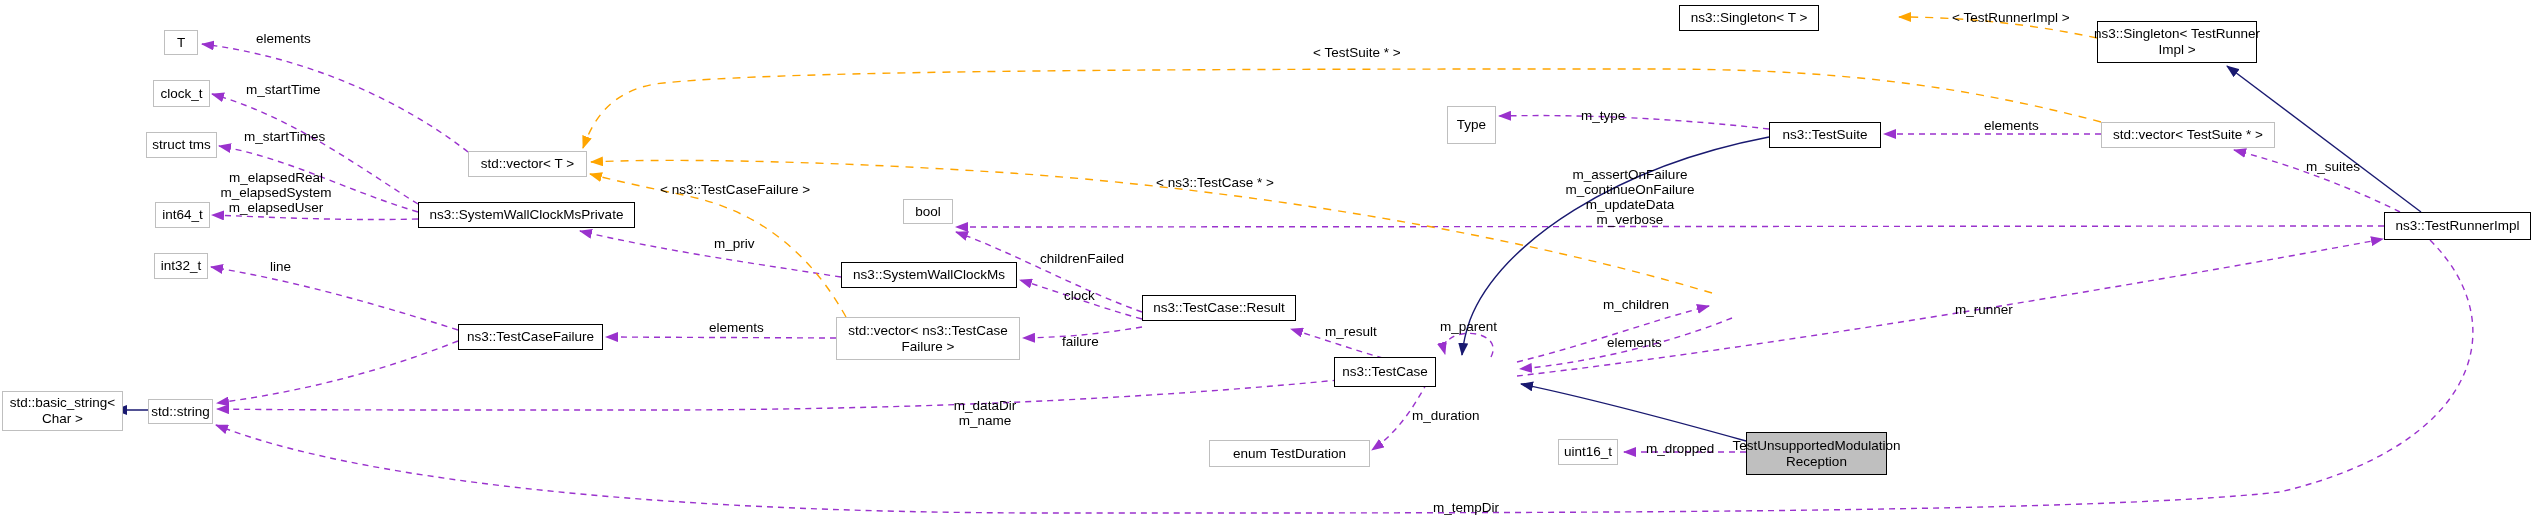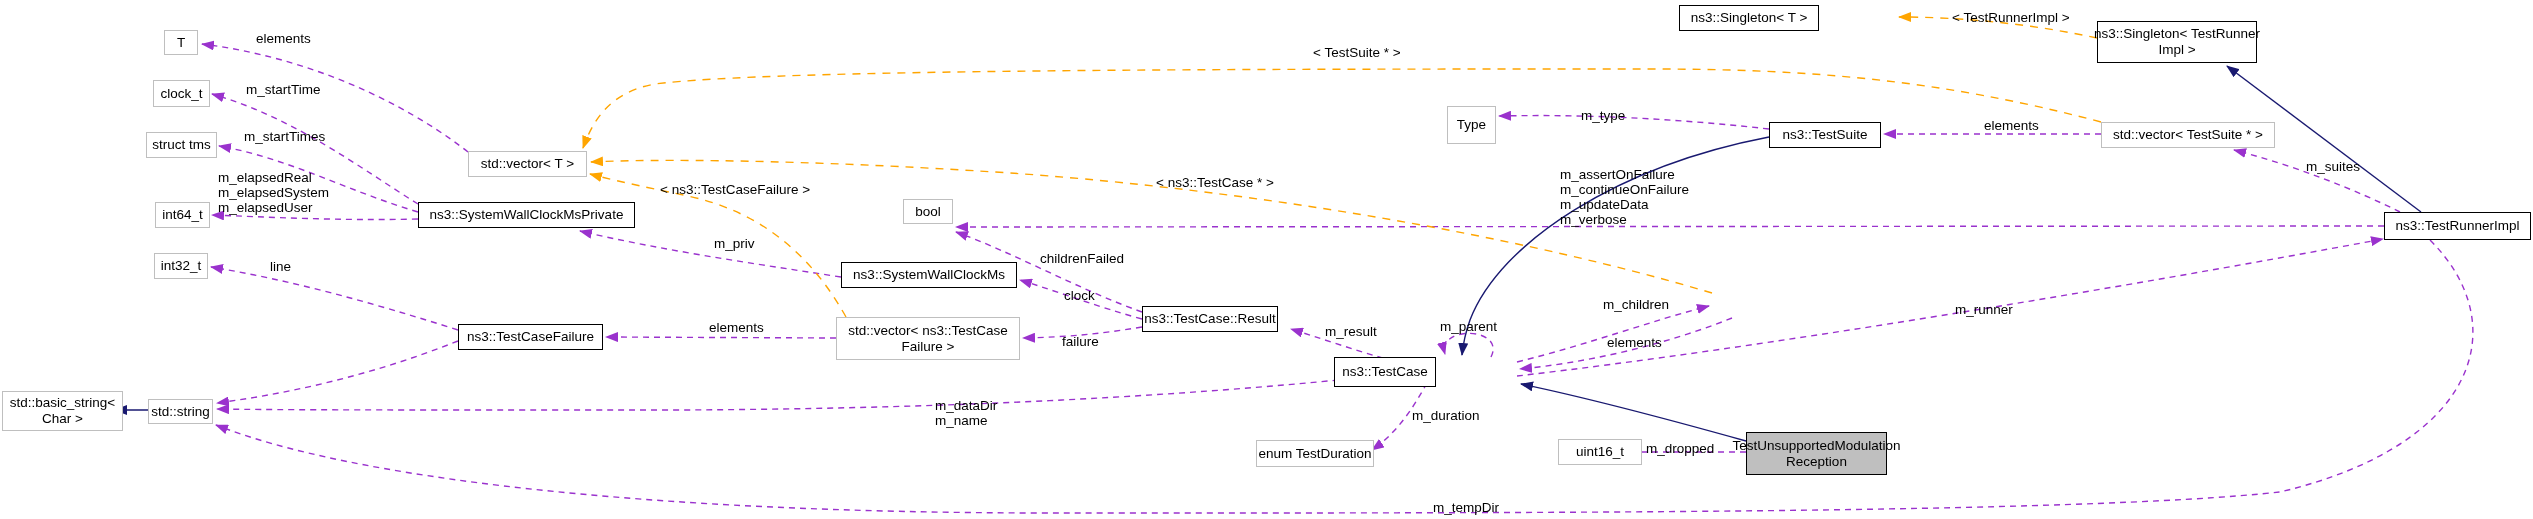--- a/index.html
+++ b/index.html
@@ -5,21 +5,21 @@
   html,body{margin:0;padding:0;background:#ffffff;}
   #diagram{position:relative;width:2533px;height:519px;background:#ffffff;
            font-family:"Liberation Sans",sans-serif;color:#000;overflow:hidden;}
   #edges{position:absolute;left:0;top:0;width:2533px;height:519px;}
   .node{position:absolute;box-sizing:border-box;background:#ffffff;border:1px solid #000000;
         display:flex;flex-direction:column;align-items:center;justify-content:center;
         font-size:13.5px;line-height:16px;text-align:center;white-space:nowrap;z-index:2;}
   .node.ext{border-color:#bfbfbf;}
   .node.focus{background:#bfbfbf;border-width:1.5px;}
   .elabel{position:absolute;font-size:13.5px;line-height:15px;white-space:nowrap;z-index:3;text-align:right;}
-  .elabel.block{text-align:left;}
+  .elabel.block{text-align:center;}
   .elabel.block span{display:block;}
   path.p{stroke:#9a32cd;stroke-width:1.4;fill:none;stroke-dasharray:6,5;}
   path.o{stroke:#ffa500;stroke-width:1.4;fill:none;stroke-dasharray:8,7;}
   path.n{stroke:#191970;stroke-width:1.4;fill:none;}
 </style>
 </head>
 <body>
 
 <div id="diagram">
 
@@ -106,21 +106,21 @@
   <div class="node ext" style="left:903px;top:199px;width:50px;height:25px">
       <span>bool</span>
     </div>
   <div class="node" style="left:841px;top:262px;width:176px;height:26px">
       <span>ns3::SystemWallClockMs</span>
     </div>
   <div class="node ext" style="left:836px;top:317px;width:184px;height:43px">
       <span>std::vector&lt; ns3::TestCase</span>
       <span>Failure &gt;</span>
     </div>
-  <div class="node" style="left:1142px;top:306px;width:136px;height:26px">
+  <div class="node" style="left:1142px;top:295px;width:154px;height:26px">
       <span>ns3::TestCase::Result</span>
     </div>
   <div class="node" style="left:1334px;top:357px;width:102px;height:30px">
       <span>ns3::TestCase</span>
     </div>
   <div class="node ext" style="left:1447px;top:106px;width:49px;height:38px">
       <span>Type</span>
     </div>
   <div class="node" style="left:1769px;top:122px;width:112px;height:26px">
       <span>ns3::TestSuite</span>
@@ -135,24 +135,24 @@
   <div class="node ext" style="left:2101px;top:122px;width:174px;height:26px">
       <span>std::vector&lt; TestSuite * &gt;</span>
     </div>
   <div class="node" style="left:2384px;top:212px;width:147px;height:28px">
       <span>ns3::TestRunnerImpl</span>
     </div>
   <div class="node focus" style="left:1746px;top:432px;width:141px;height:43px">
       <span>TestUnsupportedModulation</span>
       <span>Reception</span>
     </div>
-  <div class="node ext" style="left:1558px;top:439px;width:84px;height:26px">
+  <div class="node ext" style="left:1558px;top:439px;width:60px;height:26px">
       <span>uint16_t</span>
     </div>
-  <div class="node ext" style="left:1256px;top:440px;width:118px;height:27px">
+  <div class="node ext" style="left:1209px;top:440px;width:161px;height:27px">
       <span>enum TestDuration</span>
     </div>
 
   <span class="elabel" style="left:256px;top:31px">elements</span>
   <span class="elabel" style="left:246px;top:82px">m_startTime</span>
   <span class="elabel" style="left:244px;top:129px">m_startTimes</span>
   <span class="elabel" style="left:714px;top:236px">m_priv</span>
   <span class="elabel" style="left:660px;top:182px">&lt; ns3::TestCaseFailure &gt;</span>
   <span class="elabel" style="left:709px;top:320px">elements</span>
   <span class="elabel" style="left:270px;top:259px">line</span>

